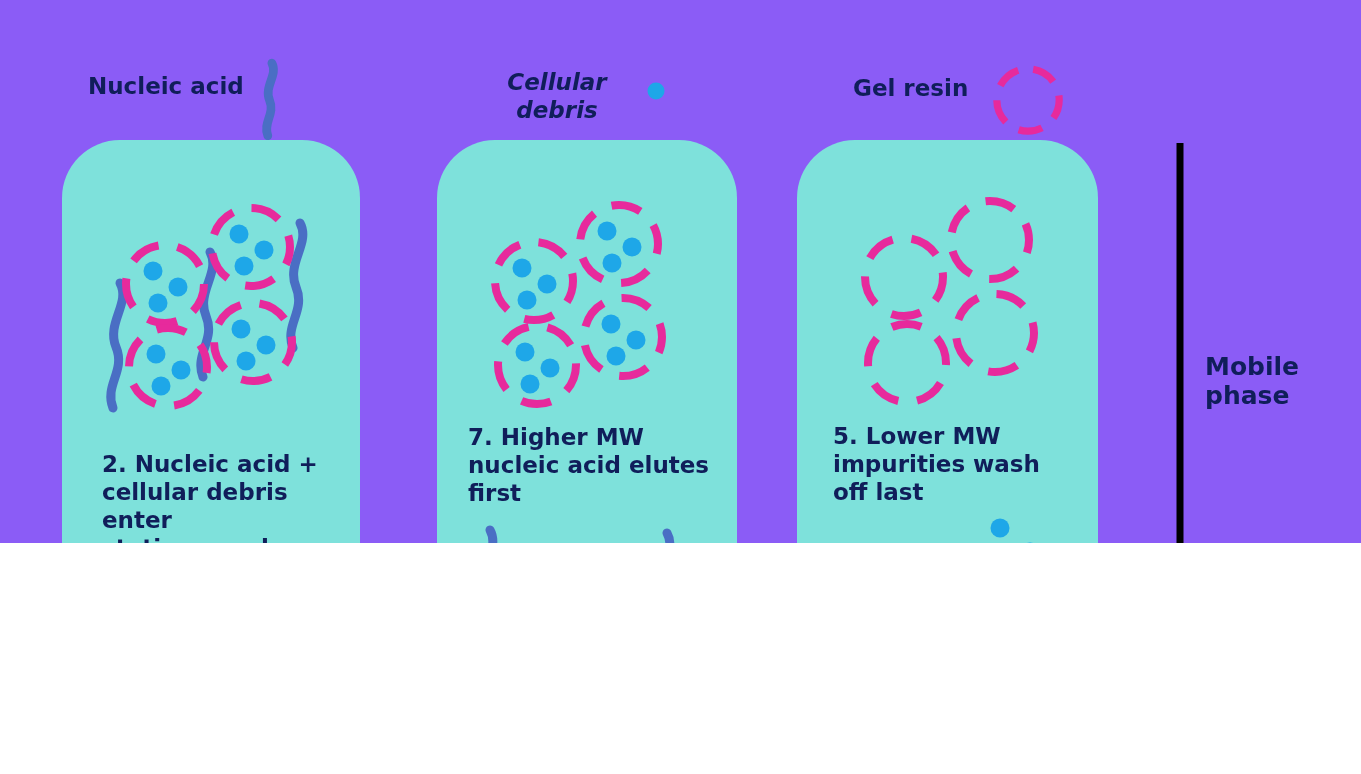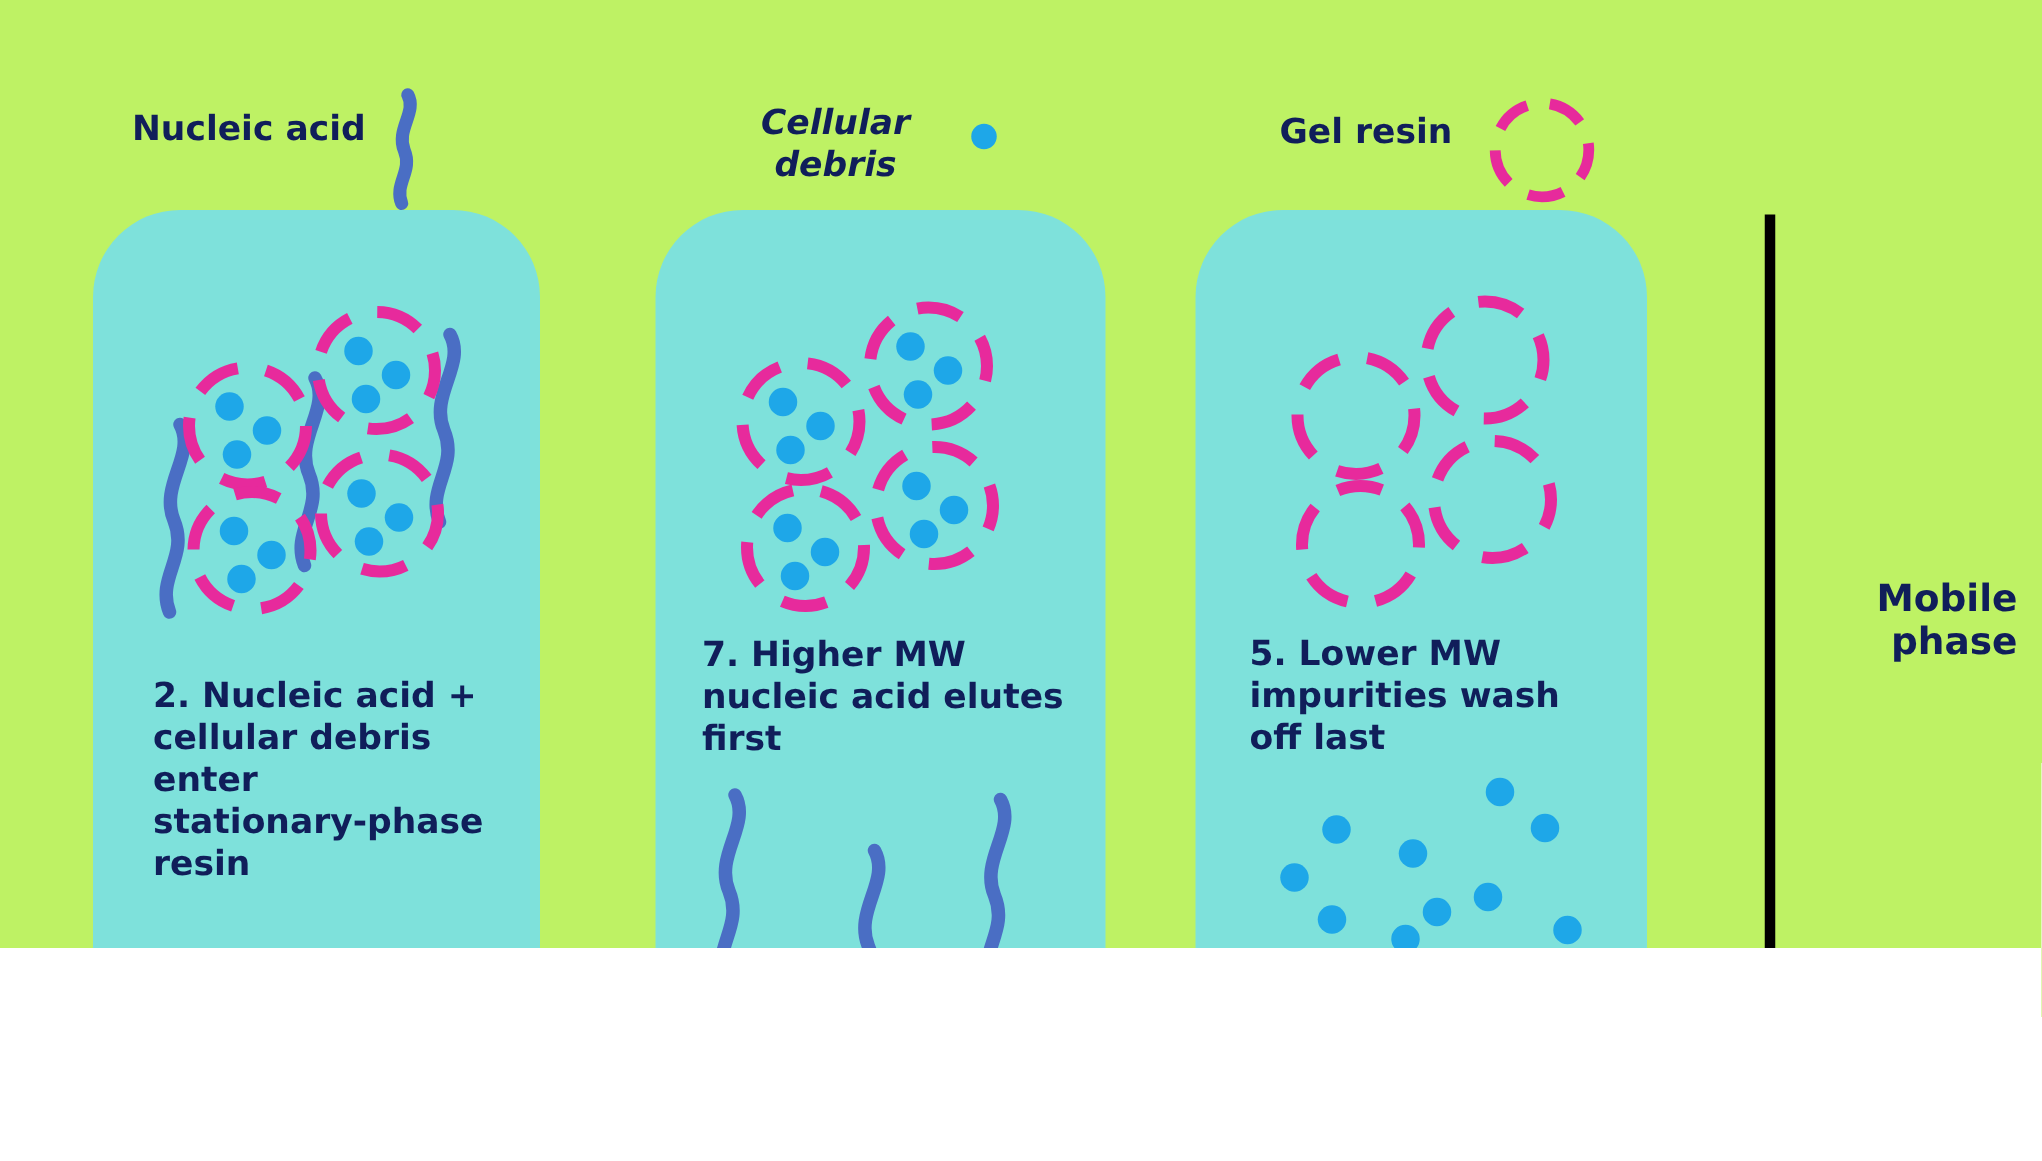--- a/index.html
+++ b/index.html
@@ -1,35 +1,35 @@
 <!DOCTYPE html>
 <html><head>
 <meta charset="utf-8">
 <style>
   html,body{margin:0;padding:0;background:#ffffff;}
   #stage{
-    position:relative;width:1361px;height:632px;background:#bef264;overflow:hidden;
+    position:relative;width:1361px;height:543px;background:#8b5cf6;overflow:hidden;
     font-family:"DejaVu Sans","Liberation Sans",sans-serif;
   }
   .panel{
     position:absolute;top:140px;height:570px;background:#7EE1DB;border-radius:58px;
   }
   #panel1{left:62px;width:298px;}
   #panel2{left:437px;width:300px;}
   #panel3{left:797px;width:301px;}
   #gfx{position:absolute;left:0;top:0;z-index:2;}
   .txt{
     position:absolute;z-index:3;color:#101E5A;font-weight:700;
     white-space:pre;line-height:28px;font-size:23px;
   }
   .caption{font-size:23px;}
   #nucleic-label{left:88px;top:72px;}
   #debris-label{left:492px;top:68px;width:130px;text-align:center;font-style:italic;}
   #gelpore-label{left:853px;top:74px;}
-  #mobile-label{left:1205px;top:352px;width:140px;text-align:right;font-size:25px;line-height:29px;margin-top:32px;}
+  #mobile-label{left:1205px;top:352px;width:140px;text-align:left;font-size:25px;line-height:29px;}
   #cap1{left:102px;top:450px;}
   #cap2{left:468px;top:423px;}
   #cap3{left:833px;top:422px;}
 </style>
 </head>
 <body>
 
 <div id="stage">
 
   <div class="panel" id="panel1"></div>

